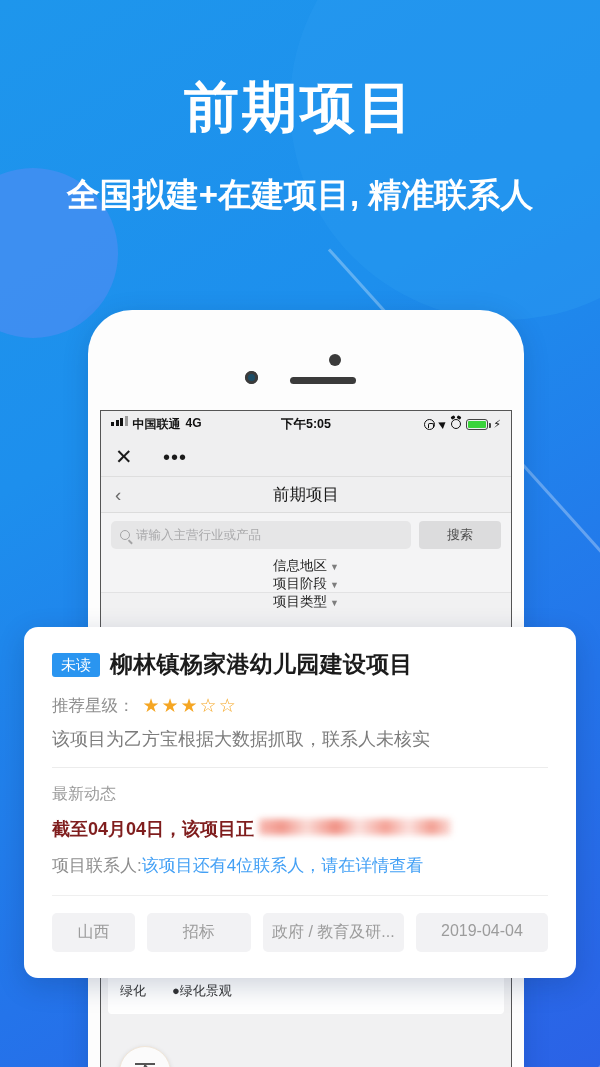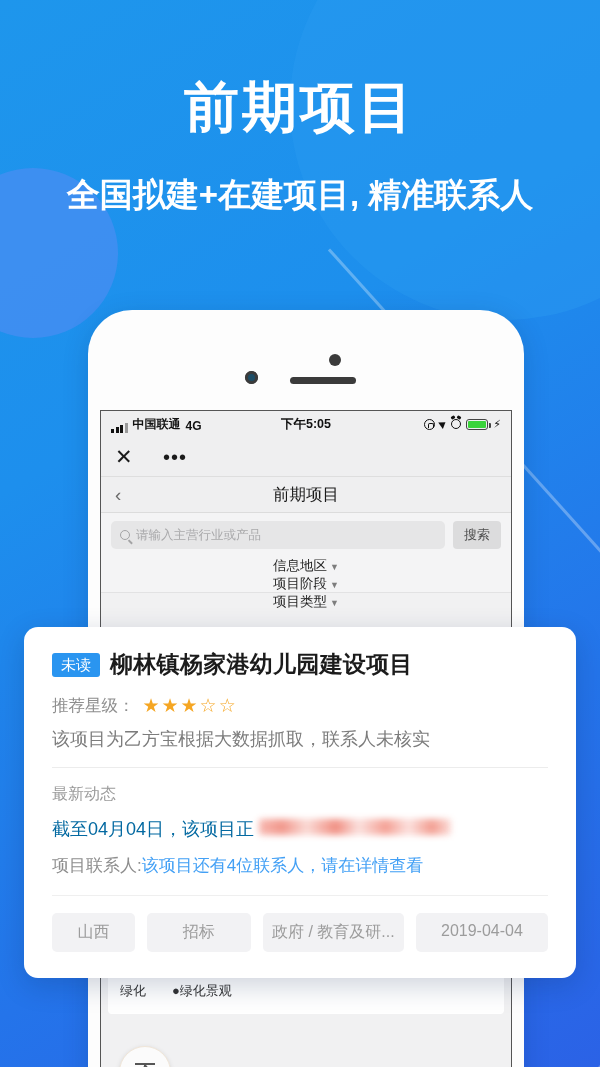--- a/index.html
+++ b/index.html
@@ -59,21 +59,21 @@
   .screen{
     position:absolute; left:12px; top:100px; width:412px; height:672px;
     background:#efeff0; border:1px solid #555; border-bottom:none; overflow:hidden;
   }
 
   
   .statusbar{
     height:26px; background:#efeff0; display:flex; align-items:center;
     padding:0 10px; font-size:12px; color:#111; font-weight:700;
   }
-  .sb-left{ display:flex; align-items:flex-end; gap:5px; flex:1; }
+  .sb-left{ display:flex; align-items:flex-start; gap:5px; flex:1; }
   .sig{ display:flex; align-items:flex-end; gap:1.5px; height:10px;}
   .sig i{ width:3px; background:#111; display:block; }
   .sig i:nth-child(1){height:4px} .sig i:nth-child(2){height:6px}
   .sig i:nth-child(3){height:8px} .sig i:nth-child(4){height:10px;background:#9a9a9a}
   .sb-center{ font-size:12.5px; font-weight:700; }
   .sb-right{ display:flex; align-items:center; justify-content:flex-end; gap:5px; flex:1; }
   .ico-rot{ width:11px;height:11px;border:1.4px solid #111;border-radius:50%;position:relative;}
   .ico-rot:after{content:"";position:absolute;left:3px;top:3.5px;width:4px;height:4px;border:1.4px solid #111;border-bottom:none;border-radius:2px 2px 0 0;}
   .ico-loc{ width:0;height:0;border-left:6px solid #111;border-top:4px solid transparent;border-bottom:4px solid transparent;transform:rotate(-35deg);}
   .ico-alarm{ width:10px;height:10px;border:1.5px solid #111;border-radius:50%;position:relative;}
@@ -102,21 +102,21 @@
 
   
   .searchrow{ background:#f4f4f5; padding:8px 10px; display:flex; align-items:center; gap:8px;}
   .searchbox{
     flex:1; height:28px; background:#e6e6e7; border-radius:5px;
     display:flex; align-items:center; gap:6px; padding:0 9px;
   }
   .s-ico{ width:10px;height:10px;border:1.5px solid #a3a3a5;border-radius:50%;position:relative;flex:none;}
   .s-ico:after{content:"";position:absolute;right:-4px;bottom:-3px;width:5px;height:1.5px;background:#a3a3a5;transform:rotate(45deg);}
   .s-ph{ font-size:12.5px; color:#a9a9ab;}
-  .s-btn{ height:28px; padding:0 11px; background:#dcdcdd; border-radius:4px;
+  .s-btn{ height:28px; padding:0 28px; background:#dcdcdd; border-radius:4px;
           font-size:13px; color:#4c4c4c; display:flex; align-items:center;}
 
   
   .filters{ background:#f4f4f5; height:36px; display:flex; align-items:center;
             border-bottom:1px solid #e2e2e3;flex-direction:column;}
   .f-item{ flex:1; text-align:center; font-size:13.5px; color:#262626; position:relative;}
   .f-item .caret{ font-size:9px; color:#7d7d7d; margin-left:3px;}
   .f-div{ width:1px; height:15px; background:#d3d3d4;}
 
   
@@ -158,21 +158,21 @@
     background:#2a95f0; color:#fff; font-size:15px; padding:3px 9px; border-radius:3px;
     line-height:1.2; flex:none;
   }
   .fc-title{ font-size:23px; color:#1b1b1b; font-weight:700; letter-spacing:.3px;}
   .fc-starrow{ display:flex; align-items:center; gap:8px; margin-top:14px;}
   .fc-starlabel{ font-size:16.5px; color:#8e8e8e;}
   .fc-stars{ font-size:19px; letter-spacing:2px; color:#f5a623;}
   .fc-note{ font-size:18px; color:#7c7c7c; margin-top:10px;}
   .fc-sep{ height:1px; background:#ececec; margin:16px 0 0;}
   .fc-dynlabel{ font-size:16px; color:#9b9b9b; margin-top:16px;}
-  .fc-red{ font-size:18px; color:#0369a1; margin-top:12px; display:flex; align-items:baseline;}
+  .fc-red{ font-size:18px; color:#7f1d1d; margin-top:12px; display:flex; align-items:baseline;font-weight:bold;}
   .fc-blur{
     display:inline-block; width:192px; height:16px; margin-left:5px; border-radius:2px;
     background:linear-gradient(90deg,#f7b3ab 0%,#f08d80 12%,#fad7d2 25%,#ef8476 40%,#fbdedb 52%,#f3978a 66%,#fcdedb 78%,#f19486 90%,#fbdad6 100%);
     filter:blur(3px); opacity:.9;
   }
   .fc-contact{ font-size:17px; margin-top:13px; color:#8e8e8e;}
   .fc-contact .lnk{ color:#43a0f5;}
   .fc-sep2{ height:1px; background:#efefef; margin-top:18px;}
   .fc-tags{ display:flex; gap:12px; margin-top:17px;}
   .tag{

